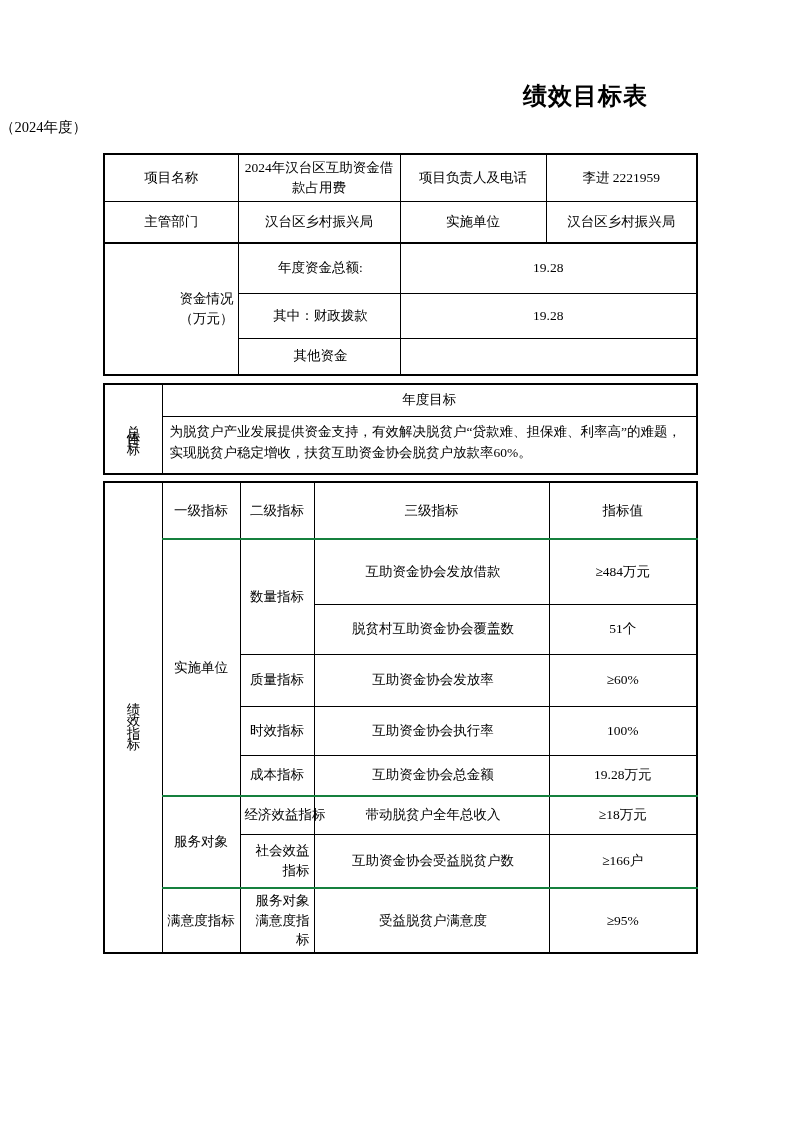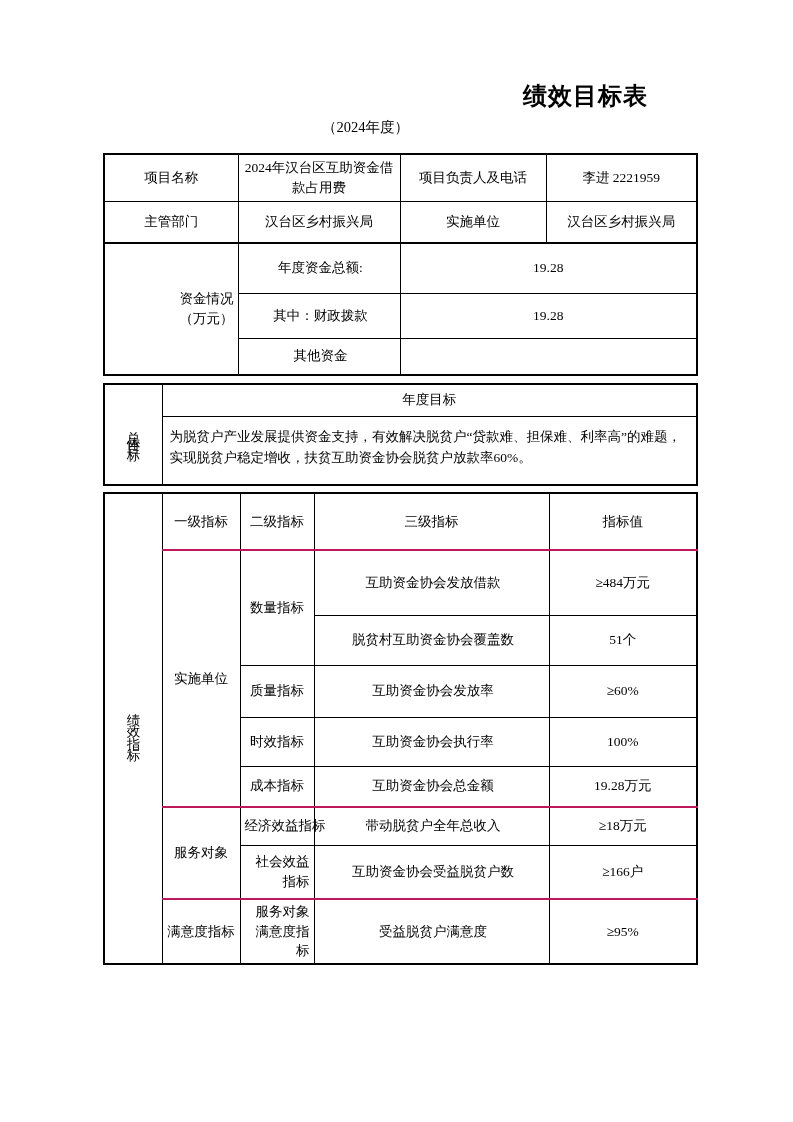--- a/index.html
+++ b/index.html
@@ -16,21 +16,21 @@
     left: 0; top: 80px; width: 648px;
     text-align: right;
     font-family: "Liberation Sans", "DejaVu Sans", sans-serif;
     font-weight: 700;
     font-size: 24px;
     letter-spacing: 1px;
   }
   .doc-subtitle {
     position: absolute;
     left: 0; top: 118px; width: 731px;
-    text-align: center;
+    text-align: left;
     font-size: 14.5px;
   }
   .table-stack {
     position: absolute;
     left: 103px; top: 153px; width: 593px; border-radius: 31px;
   }
   table {
     border-collapse: collapse;
     table-layout: fixed;
     width: 593px;
@@ -47,21 +47,21 @@
     overflow: visible;
   }
   td.left { text-align: center; padding-left: 7px; }
   td.para {
     text-align: left;
     vertical-align: middle;
     padding: 4px 8px 8px 7px;
     line-height: 1.55;
   }
   td.thick-top { border-top: 2px solid #000; }
-  tr.group-top td { border-top: 2px solid #be185d; }
+  tr.group-top td { border-top: 2px solid #15803d; }
   .preline { white-space: pre-line; text-align: right; }
   .nowrap-overflow { white-space: nowrap; }
   .vtext {
     display: inline-block;
     writing-mode: vertical-rl;
     text-orientation: upright;
   }
   .vtext.goal { letter-spacing: 6px; }
   .vtext.perf { letter-spacing: 12px; }
   .gap7 { height: 7px; }
@@ -117,21 +117,21 @@
   <table class="blk">
     <colgroup>
       <col style="width:58px">
         <col style="width:535px">
     </colgroup>
     <tbody>
         <tr style="height:32px">
       <td rowspan="2"><span class="vtext goal">总体目标</span></td>
       <td>年度目标</td>
     </tr>
-    <tr style="height:69px">
+    <tr style="height:58px">
       <td class="para">为脱贫户产业发展提供资金支持，有效解决脱贫户“贷款难、担保难、利率高”的难题，实现脱贫户稳定增收，扶贫互助资金协会脱贫户放款率60%。</td>
     </tr>
   </tbody>
     </table>
 
   <div class="gap6"></div>
 
   <table class="blk">
     <colgroup>
       <col style="width:58px">

